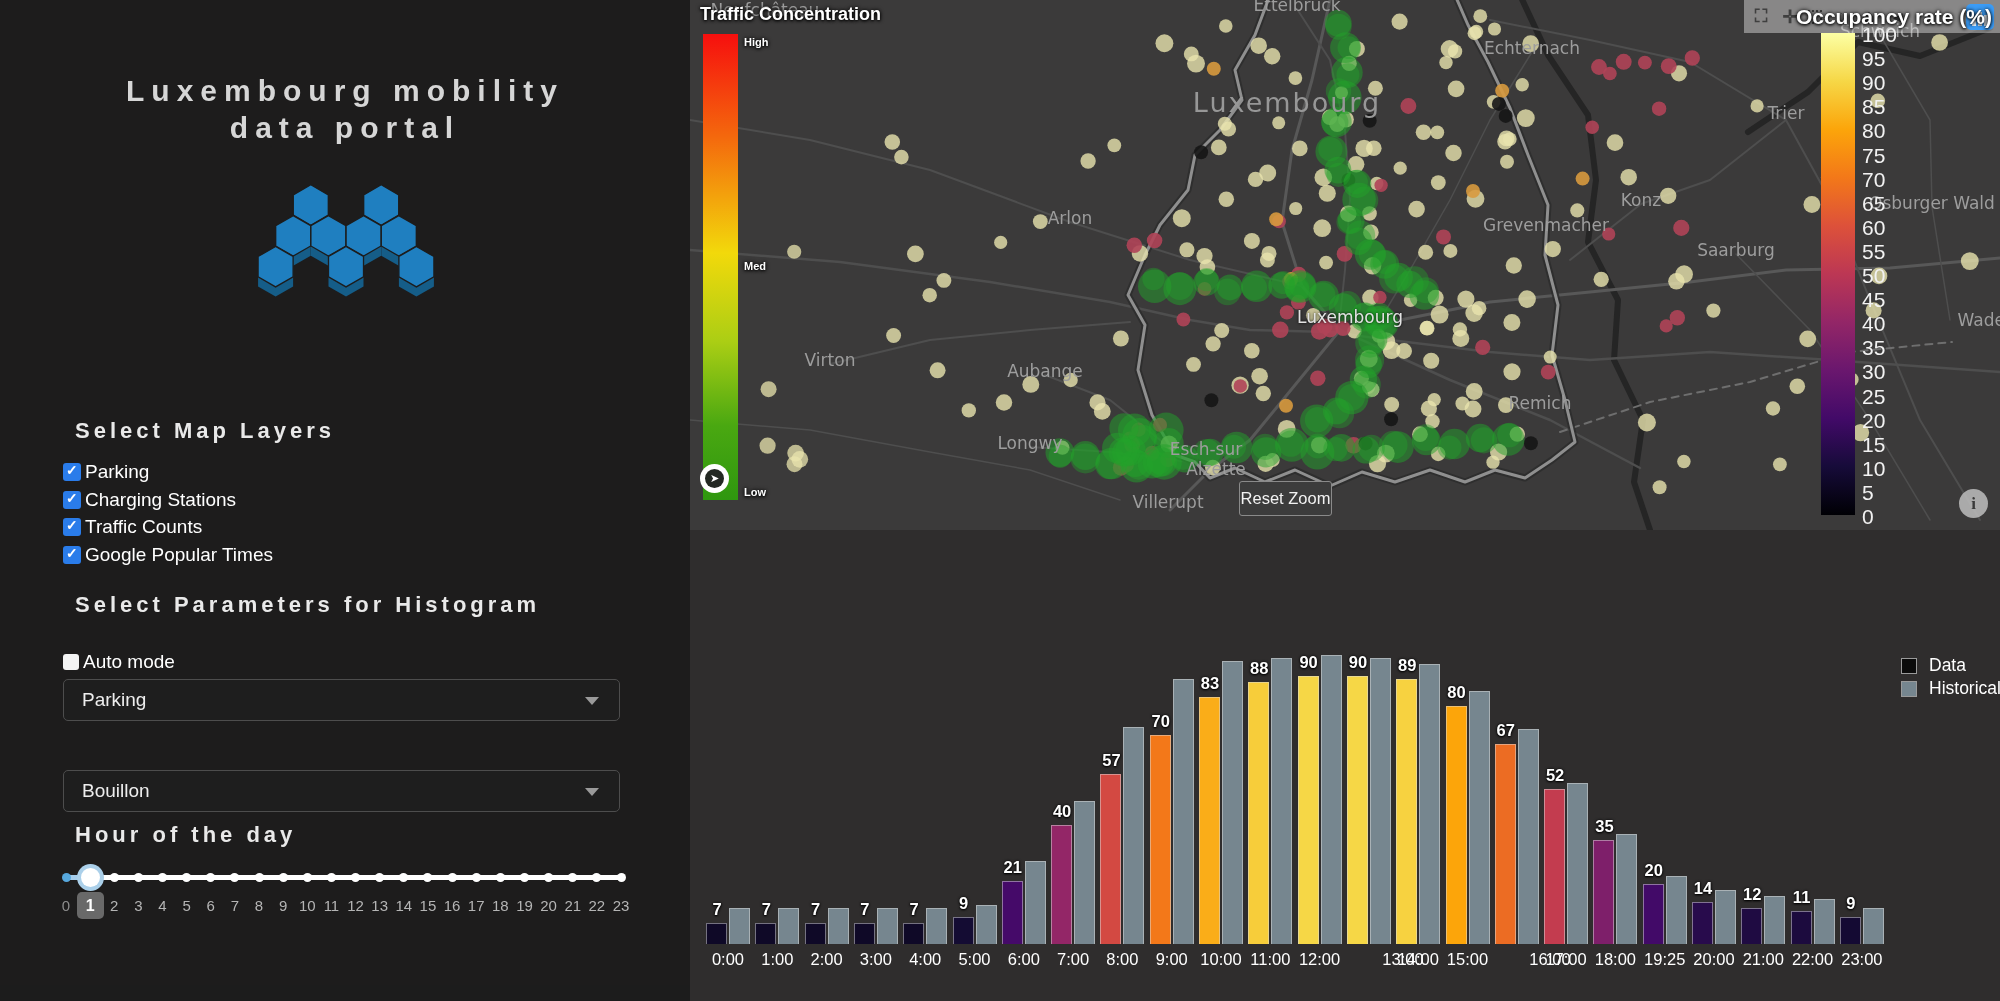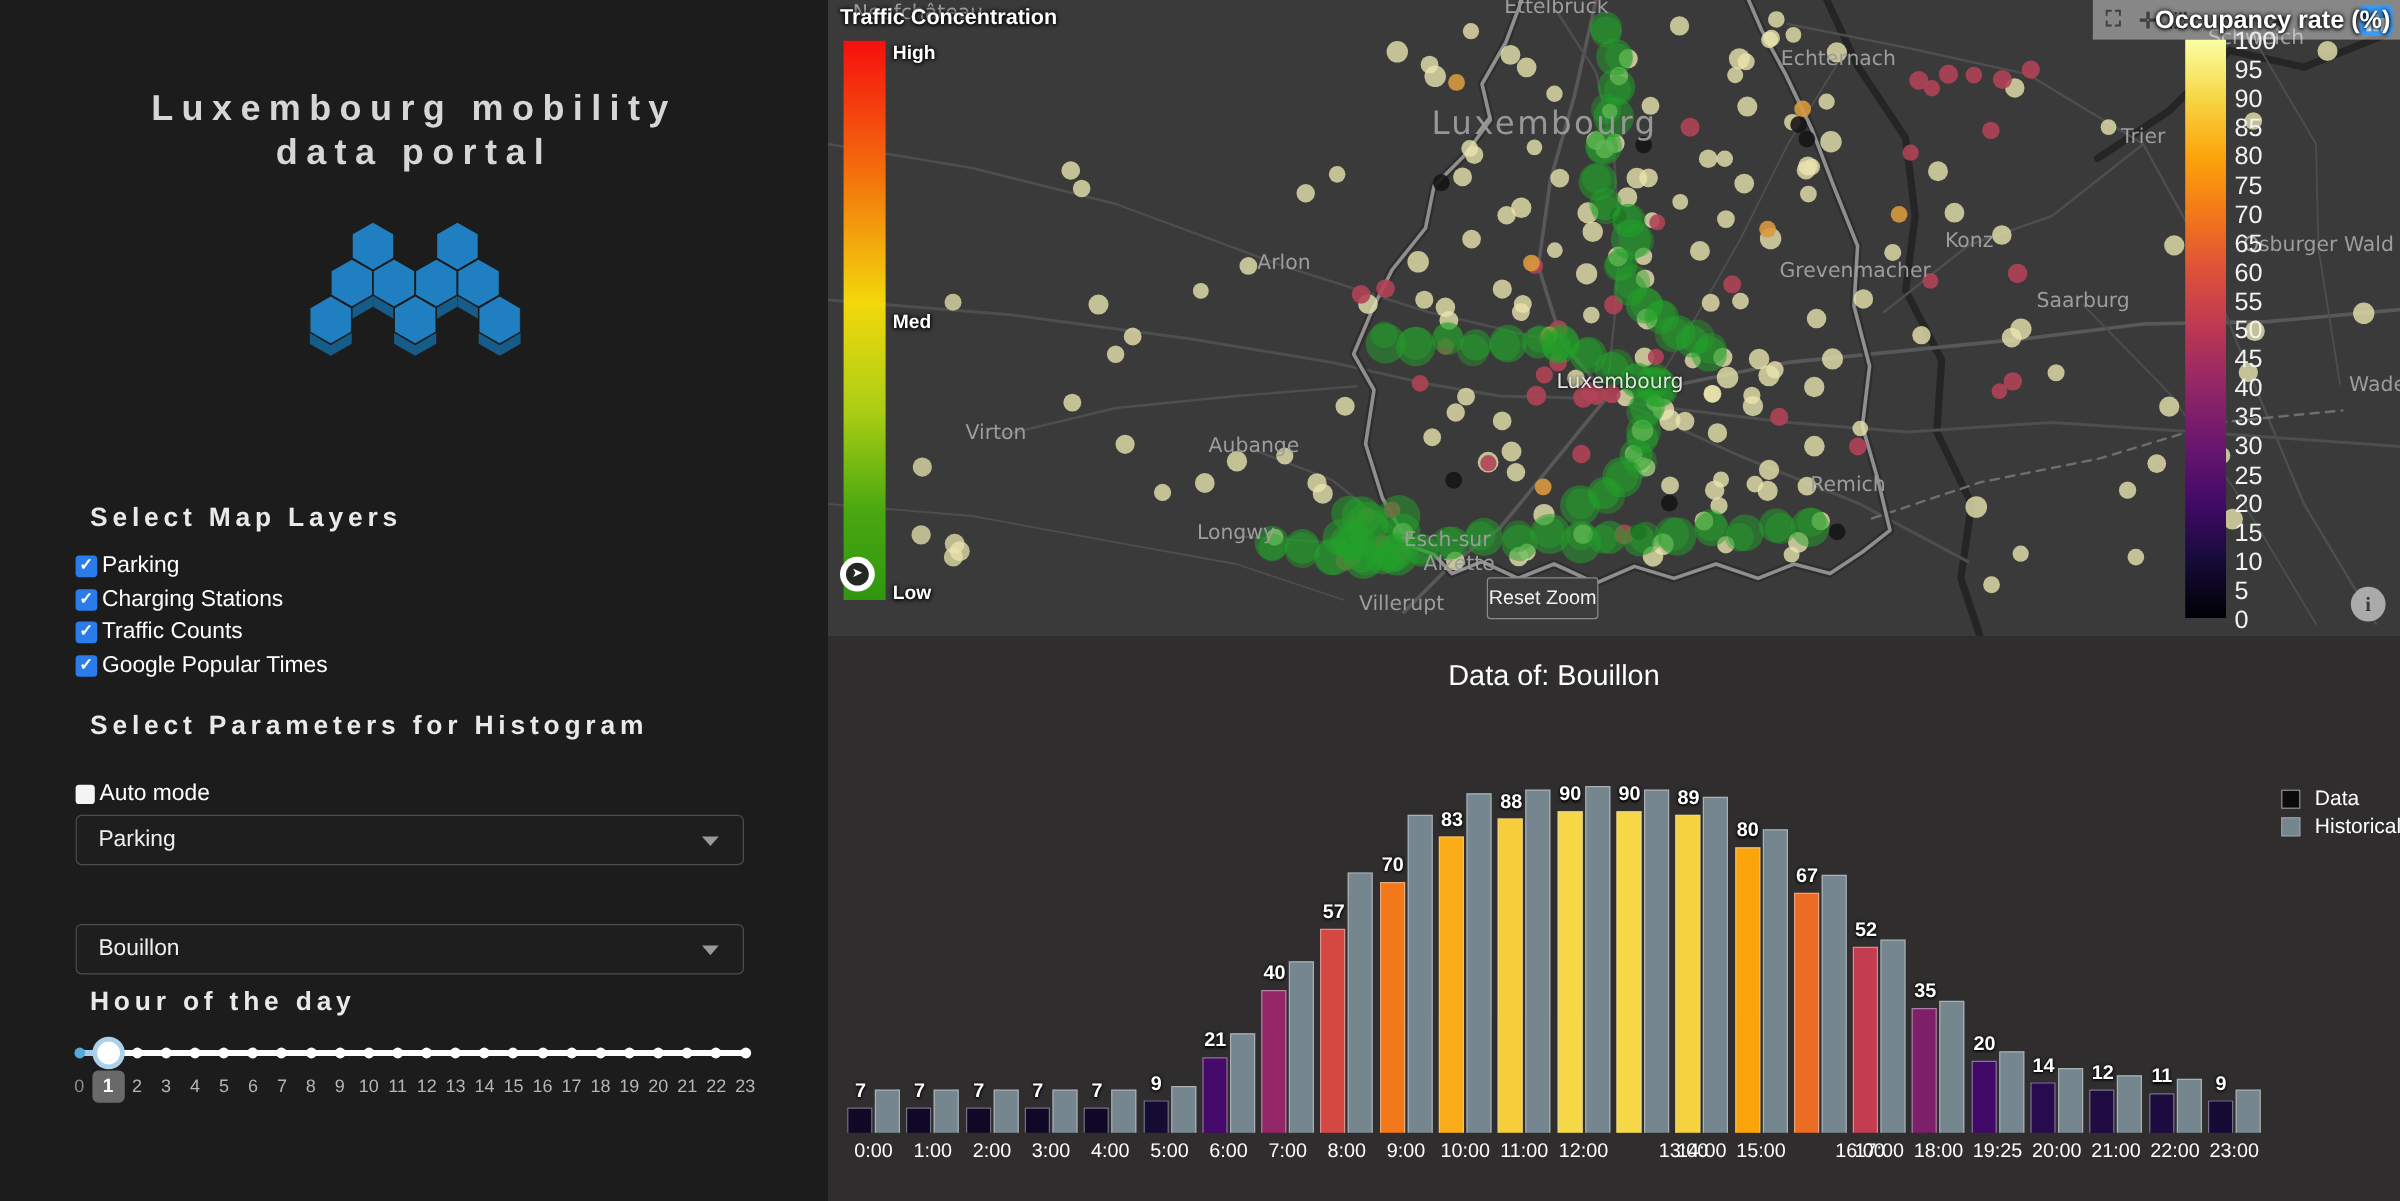--- a/index.html
+++ b/index.html
@@ -42,21 +42,21 @@
   .sl-valbox { position:absolute; top:892px; width:27px; height:27px; background:#696969; border-radius:5px;
     color:#ffffff; font-size:16px; font-weight:bold; text-align:center; line-height:27px; }
 
   
   #map { position:absolute; left:690px; top:0; width:1310px; height:530px; background:#3b3a3a; overflow:hidden; }
   #mapsvg { position:absolute; left:0; top:0; }
   .map-overlay-title { position:absolute; left:10px; top:4px; color:#ffffff; font-size:18px; font-weight:bold;
     text-shadow:0 1px 3px #000, 0 0 4px #000; }
   #traffic-bar { position:absolute; left:13px; top:34px; width:35px; height:466px;
     background:linear-gradient(180deg,#f60f0e 0%,#f4680d 22%,#f2d90b 47%,#abce14 66%,#4aa811 84%,#2f970f 100%); }
-  .traffic-lab { position:absolute; left:54px; color:#ffffff; font-weight:bold; font-size:16px;
+  .traffic-lab { position:absolute; left:54px; color:#ffffff; font-weight:bold; font-size:11px;
     text-shadow:0 1px 3px #000,0 0 4px #000; }
   #geoloc { position:absolute; left:10px; top:464px; width:29px; height:29px; border-radius:50%; background:#ffffff;
     display:flex; align-items:center; justify-content:center; }
   #geoloc .inner { width:19px; height:19px; border-radius:50%; background:#232823; color:#ffffff;
     font-size:11px; text-align:center; line-height:19px; }
   #occ-bar { position:absolute; left:1131px; top:33px; width:34px; height:482px;
     background:linear-gradient(180deg,#fcffa4 0%,#f6d746 10%,#fca50a 20%,#f37819 30%,#dd513a 40%,#bc3754 50%,#932667 60%,#6a176e 70%,#420a68 80%,#160b39 90%,#000004 100%); }
   .occ-tick { position:absolute; left:1172px; color:#f2f2f2; font-size:21px; }
   #occ-title { position:absolute; right:8px; top:5px; color:#ffffff; font-size:21px; font-weight:bold;
     text-shadow:0 1px 3px #000,0 0 4px #000; z-index:5; }
@@ -658,21 +658,20 @@
         <span class="occ-tick" style="top:456.8px;">10</span>
         <span class="occ-tick" style="top:480.9px;">5</span>
         <span class="occ-tick" style="top:505px;">0</span>
       </div>
 
     <button id="reset-zoom">Reset Zoom</button>
     <div id="info-icon">i</div>
   </div>
 
   <div id="chart">
-    <div id="chart-title">Data of: Bouillon</div>
     <div id="bars">
         <div class="bar" style="left:16.0px;height:20.9px;background:#0f0927;"></div>
         <div class="bar" style="left:39.0px;height:35.8px;background:#76868f;"></div>
         <div class="bar-label" style="left:5.0px;top:370.1px;">7</div>
         <div class="x-label" style="left:8.0px;">0:00</div>
         <div class="bar" style="left:65.3px;height:20.9px;background:#0f0927;"></div>
         <div class="bar" style="left:88.3px;height:35.8px;background:#76868f;"></div>
         <div class="bar-label" style="left:54.3px;top:370.1px;">7</div>
         <div class="x-label" style="left:57.3px;">1:00</div>
         <div class="bar" style="left:114.6px;height:20.9px;background:#0f0927;"></div>

